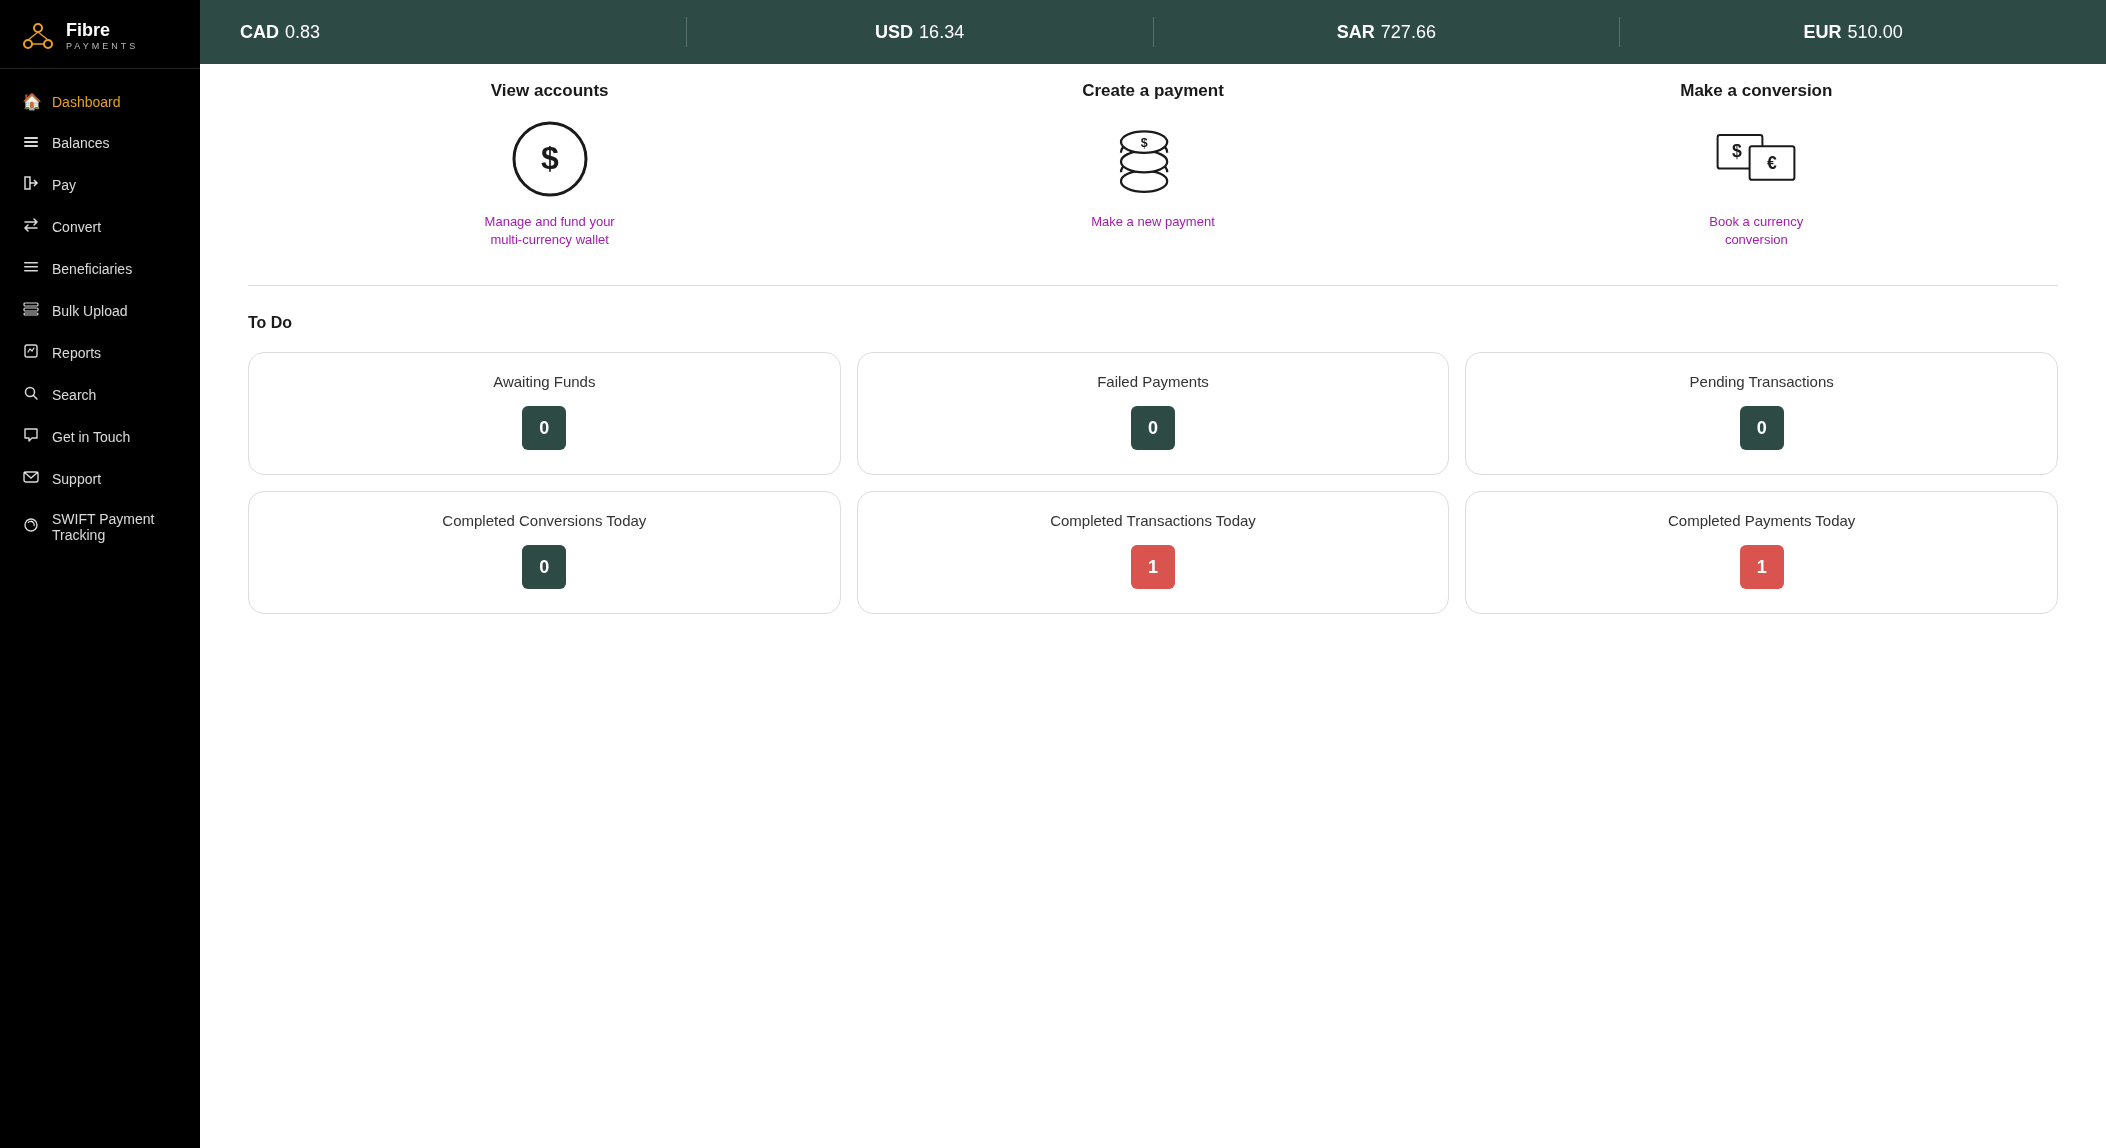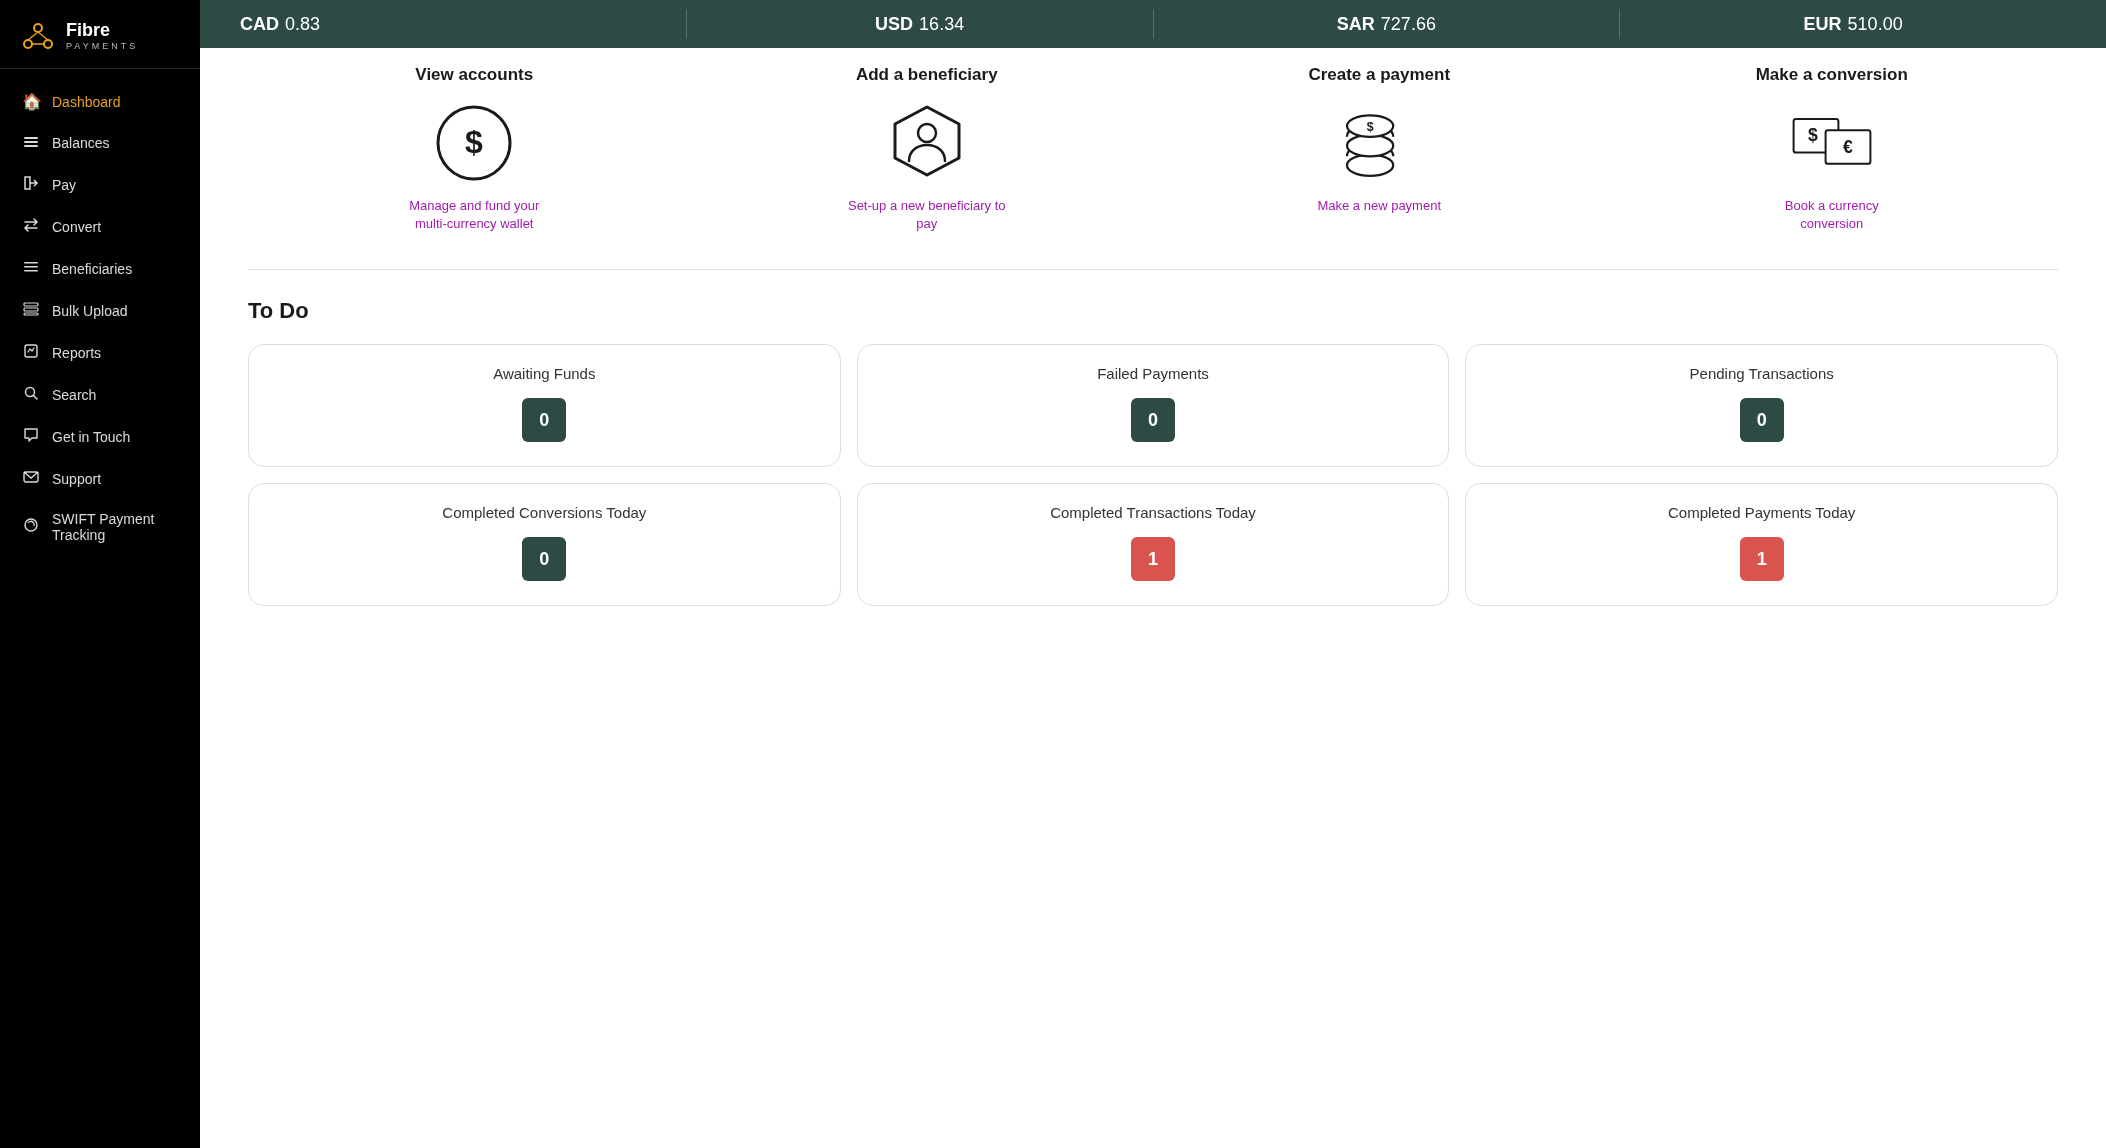--- a/index.html
+++ b/index.html
@@ -73,21 +73,21 @@
       overflow: hidden;
     }
 
     
     .topbar {
       background: #2d4a45;
       color: #fff;
       display: flex;
       align-items: center;
       padding: 0 40px;
-      height: 48px;
+      height: 64px;
       gap: 0;
     }
     .topbar-currency {
       display: flex;
       align-items: baseline;
       gap: 6px;
       flex: 1;
       justify-content: center;
     }
     .topbar-currency:first-child { justify-content: flex-start; }
@@ -155,21 +155,21 @@
     }
 
     .divider {
       border: none;
       border-top: 1px solid #ddd;
       margin: 0 0 28px 0;
     }
 
     
     .todo-title {
-      font-size: 22px;
+      font-size: 16px;
       font-weight: 700;
       color: #1a1a1a;
       margin-bottom: 20px;
     }
     .todo-grid {
       display: grid;
       grid-template-columns: 1fr 1fr 1fr;
       gap: 16px;
     }
     .todo-card {
@@ -354,31 +354,20 @@
         <div class="quick-action-title">View accounts</div>
         <div class="action-icon-wrap">
           <svg width="80" height="80" viewBox="0 0 80 80" fill="none" xmlns="http://www.w3.org/2000/svg">
             <circle cx="40" cy="40" r="36" stroke="#1a1a1a" stroke-width="3"></circle>
             <text x="40" y="50" text-anchor="middle" font-size="32" font-weight="bold" fill="#1a1a1a" font-family="Arial">$</text>
           </svg>
         </div>
         <div class="quick-action-desc">Manage and fund your multi-currency wallet</div>
       </div>
 
-      <div class="quick-action">
-        <div class="quick-action-title">Add a beneficiary</div>
-        <div class="action-icon-wrap">
-          <svg width="80" height="80" viewBox="0 0 80 80" fill="none" xmlns="http://www.w3.org/2000/svg">
-            <polygon points="40,4 72,21 72,55 40,72 8,55 8,21" stroke="#1a1a1a" stroke-width="3" fill="none" stroke-linejoin="round"></polygon>
-            <circle cx="40" cy="30" r="9" stroke="#1a1a1a" stroke-width="2.5" fill="none"></circle>
-            <path d="M22 58c0-10 8-16 18-16s18 6 18 16" stroke="#1a1a1a" stroke-width="2.5" fill="none" stroke-linecap="round"></path>
-          </svg>
-        </div>
-        <div class="quick-action-desc">Set-up a new beneficiary to pay</div>
-      </div>
 
       <div class="quick-action">
         <div class="quick-action-title">Create a payment</div>
         <div class="action-icon-wrap">
           <svg width="90" height="80" viewBox="0 0 90 80" fill="none" xmlns="http://www.w3.org/2000/svg">
             <ellipse cx="35" cy="65" rx="26" ry="12" stroke="#1a1a1a" stroke-width="2.5" fill="none"></ellipse>
             <path d="M9 55 Q9 43 35 43 Q61 43 61 55" stroke="#1a1a1a" stroke-width="2.5" fill="none"></path>
             <ellipse cx="35" cy="43" rx="26" ry="12" stroke="#1a1a1a" stroke-width="2.5" fill="white"></ellipse>
             <path d="M9 33 Q9 21 35 21 Q61 21 61 33" stroke="#1a1a1a" stroke-width="2.5" fill="none"></path>
             <ellipse cx="35" cy="21" rx="26" ry="12" stroke="#1a1a1a" stroke-width="2.5" fill="white"></ellipse>

